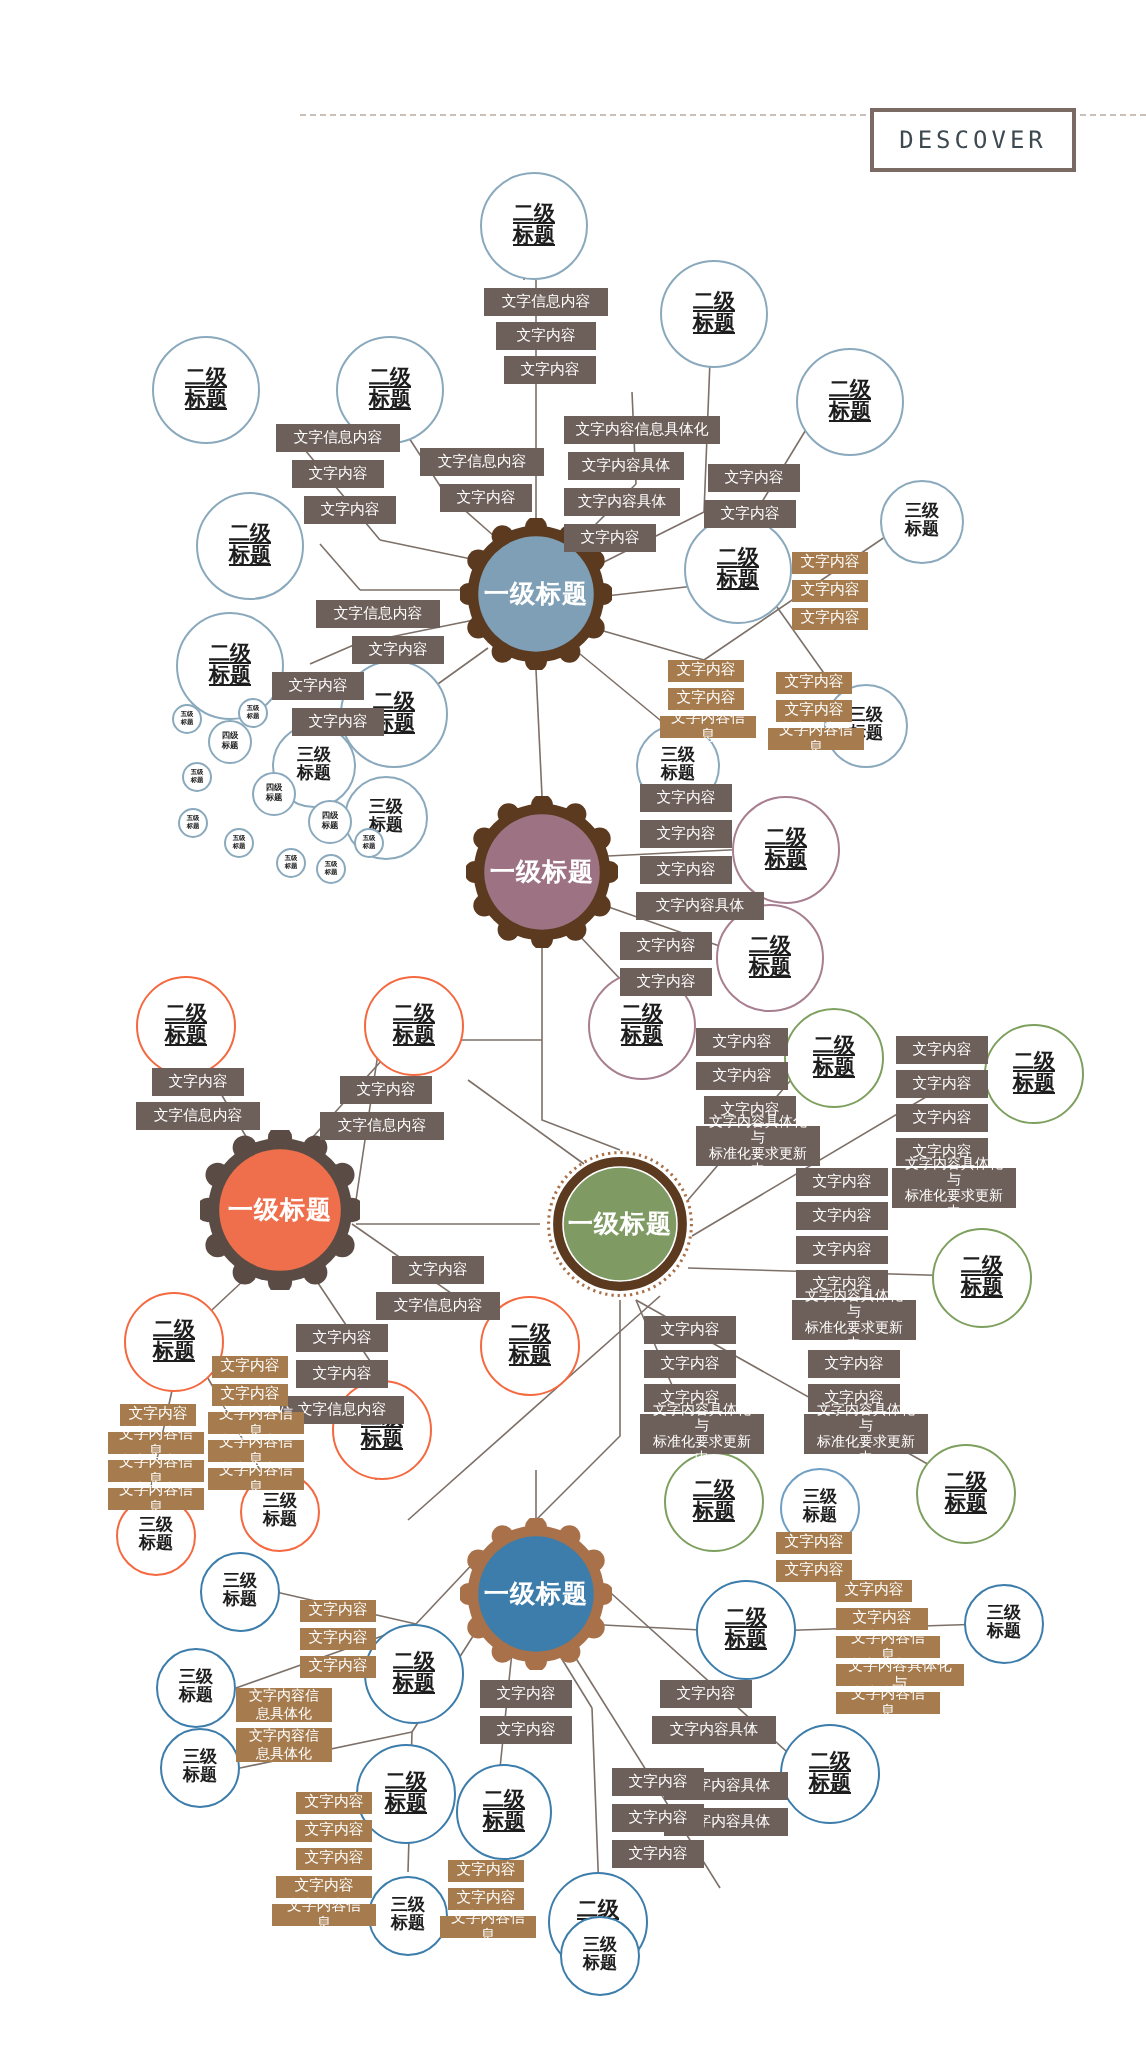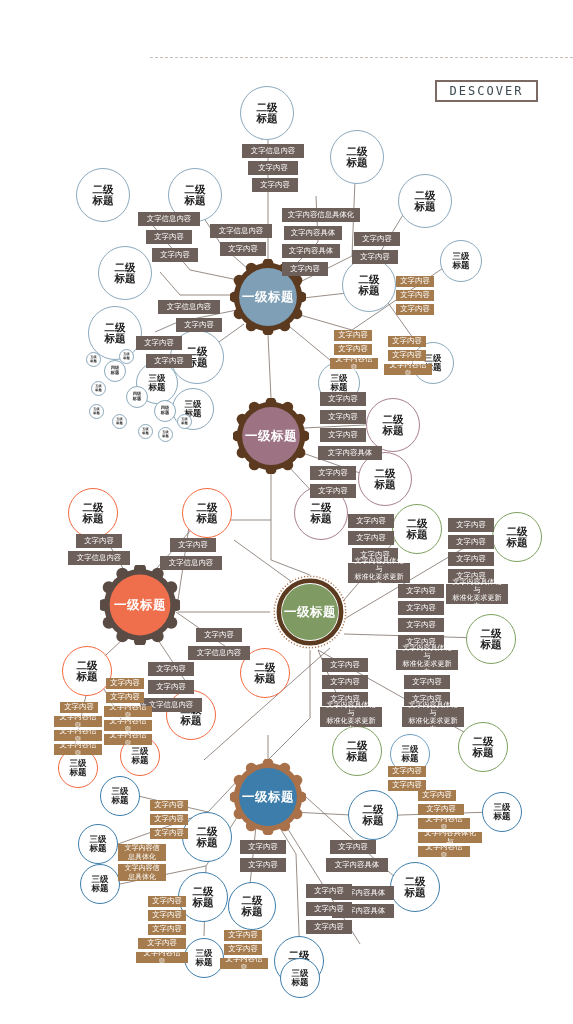--- a/index.html
+++ b/index.html
@@ -14,40 +14,40 @@
   
   .hdr-box{
     position:absolute;left:4px;top:19px;width:146px;height:40px;
     background:#7a6a63;box-sizing:border-box;padding:5px 0 0 9px;
     border-bottom:1px dashed #c9bfb9;
   }
   .hdr-title{font-size:13px;font-weight:bold;color:#f0633c;line-height:15px;letter-spacing:.2px;}
   .hdr-sub{font-size:8.5px;color:#e9e2de;line-height:12px;letter-spacing:.1px;}
   .hdr-rule{position:absolute;left:150px;top:57px;width:423px;height:0;border-top:1px dashed #c9bfb9;}
   .badge{
-    position:absolute;left:435px;top:80px;width:103px;height:22px;
+    position:absolute;left:435px;top:54px;width:103px;height:32px;
     border:2px solid #7a6a63;background:#fff;box-sizing:border-box;
     display:flex;align-items:center;justify-content:center;
   }
   .badge span{font-size:12px;color:#3d4a52;letter-spacing:2px;font-family:"DejaVu Sans Mono","Liberation Mono",monospace;}
 
   
   #links{position:absolute;left:0;top:0;width:573px;height:1024px;pointer-events:none;}
 
   
   .hub{position:absolute;border-radius:50%;display:flex;align-items:center;justify-content:center;}
   .hub .scallop{position:absolute;left:0;top:0;width:100%;height:100%;}
   .hub .lbl{position:relative;color:#fff;font-size:12.5px;font-weight:bold;letter-spacing:.5px;white-space:nowrap;}
 
   
   .node{position:absolute;border-radius:50%;background:#fff;box-sizing:border-box;
         display:flex;align-items:center;justify-content:center;text-align:center;}
   .node .t{font-weight:bold;color:#1d1d1d;line-height:1.08;white-space:pre-line;}
   .n2{border-width:1.6px;border-style:solid;}
-  .n2 .t{font-size:10.5px;}
+  .n2 .t{font-size:10.5px;text-decoration:underline;}
   .n3{border-width:1.4px;border-style:solid;}
   .n3 .t{font-size:8.5px;}
   .n4{border-width:1px;border-style:solid;}
   .n4 .t{font-size:4.2px;}
   .n5{border-width:.8px;border-style:solid;}
   .n5 .t{font-size:3.2px;}
 
   
   .chip{position:absolute;box-sizing:border-box;color:#fff;
         display:flex;align-items:center;justify-content:center;text-align:center;

